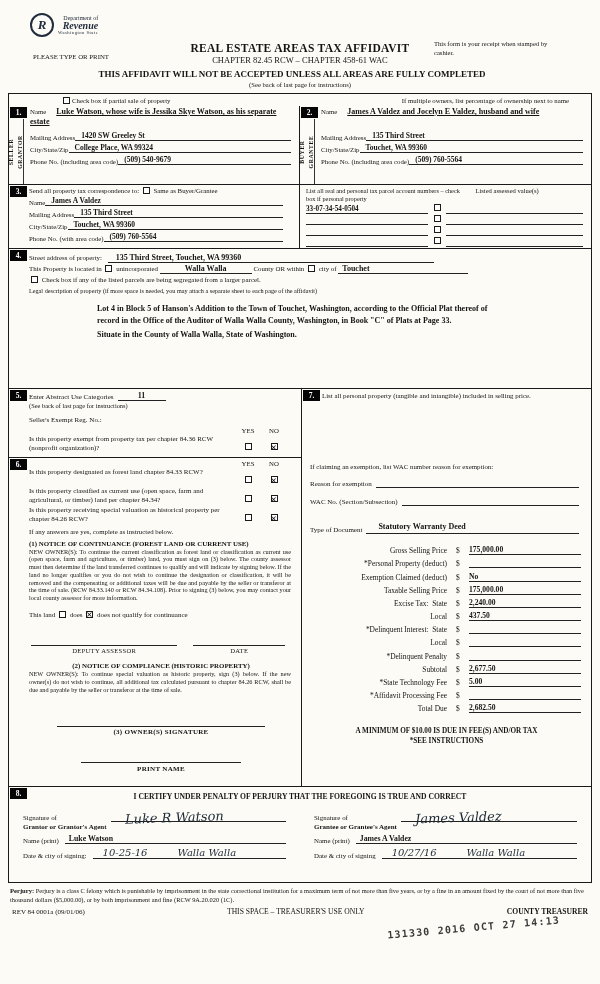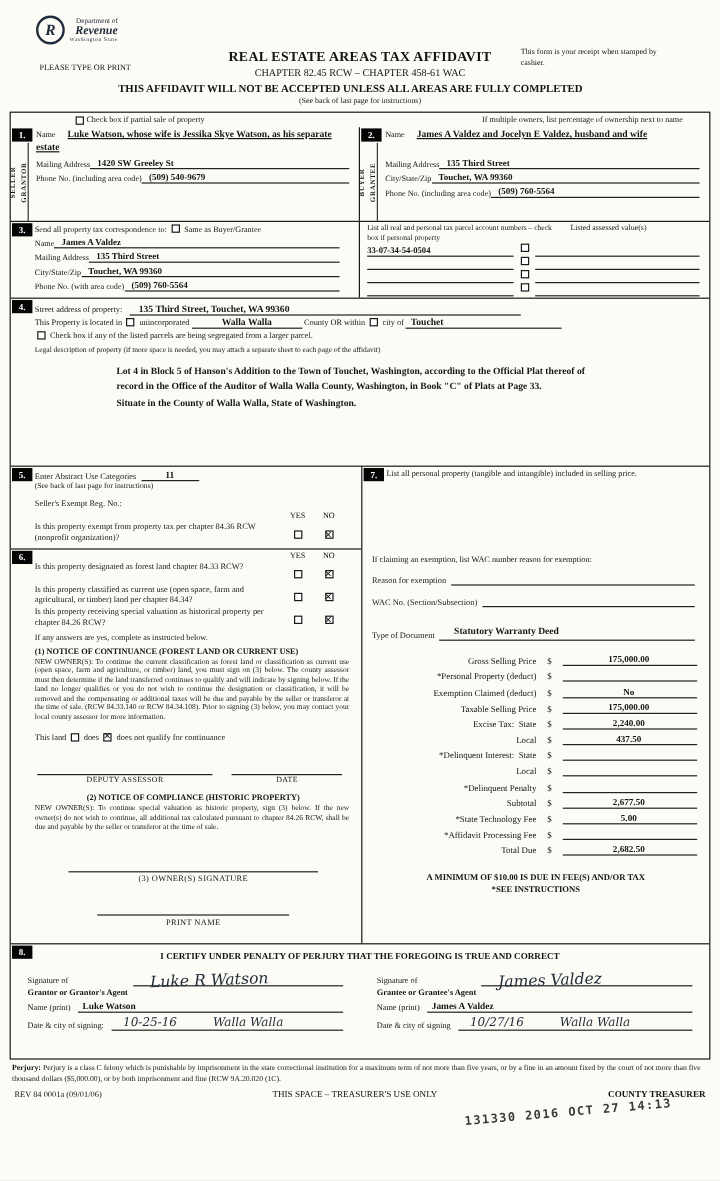--- a/index.html
+++ b/index.html
@@ -88,38 +88,38 @@
   .if-yes { font-size:6.8px; margin-top:3px; }
   .notice-title { font-size:6.9px; font-weight:bold; margin-top:5px; }
   .notice-body { font-size:6.25px; line-height:1.24; text-align:justify; margin-top:1px; padding-right:2px; }
   .thisland { font-size:7px; margin-top:9px; }
   .assessor-row { display:flex; gap:16px; margin:19px 8px 0 2px; }
   .ac1 { flex:1.6; } .ac2 { flex:1; }
   .sline { border-bottom:.9px solid #222; height:8px; }
   .slabel { text-align:center; font-size:6.6px; margin-top:1.5px; letter-spacing:.3px; }
   .notice2-title { text-align:center; font-weight:bold; font-size:6.9px; margin-top:8px; }
   .center-sig { margin:25px 28px 0 28px; }
-  .center-sig .slabel, .print-sig .slabel { font-weight:normal; font-size:7px; }
+  .center-sig .slabel, .print-sig .slabel { font-weight:bold; font-size:7px; }
   .print-sig { margin:19px 52px 0 52px; }
 
   
   .sec7-head { margin:3px 14px 0 20px; font-size:6.9px; line-height:1.3; }
   .spacer7 { height:62px; }
   .claim-line { font-size:6.9px; margin:0 10px 0 8px; }
   .inline-row { display:flex; align-items:flex-end; margin:9px 12px 0 8px; }
   .inline-row .lbl { font-size:7px; white-space:nowrap; }
   .inline-row .fillu { flex:1; border-bottom:.9px solid #222; margin-left:4px; min-height:9px; }
   .doc-val { font-weight:bold; font-size:8px; padding-left:12px; }
   .hand { font-family:"DejaVu Serif",serif; font-style:italic; color:#1e2936; }
   .date-val { font-size:11px; padding-left:16px; line-height:.9; display:inline-block; }
   .fees { margin-top:8px; }
   .fee-row { display:flex; align-items:flex-end; height:13.2px; margin:0 10px 0 6px; }
   .fee-label { flex:1; text-align:right; font-size:7.4px; padding-right:9px; white-space:pre; }
   .fee-dollar { width:13px; font-size:7.4px; }
-  .fee-value { width:112px; border-bottom:.9px solid #222; text-align:center; font-weight:bold; font-size:7.6px; padding-right:2px; min-height:10px;margin-top:28px; }
+  .fee-value { width:112px; border-bottom:.9px solid #222; text-align:left; font-weight:bold; font-size:7.6px; padding-right:2px; min-height:10px;margin-top:28px; }
   .min-note { text-align:center; font-weight:bold; font-size:7.2px; margin-top:14px; }
   .see-instr { text-align:center; font-weight:bold; font-size:7.2px; margin-top:2px; }
 
   
   .sec8 { position:relative; border-top:1px solid #1a1a1a; height:96px; }
   .certify { text-align:center; font-weight:bold; font-size:7.6px; margin-top:5px; }
   .sig-cols { display:flex; margin-top:6px; }
   .sig-half { width:50%; padding:0 14px 0 14px; }
   .sig-top { display:flex; align-items:flex-end; }
   .sig-labels .l1 { font-size:6.9px; }
@@ -181,20 +181,24 @@
         </div>
         <div class="party-fields">
           <div class="namefield">
             <span class="nlbl">Name</span><span class="nval">Luke Watson, whose wife is Jessika Skye Watson, as his separate estate</span>
           </div>
           <div class="frow">
             <span class="lbl">Mailing Address</span>
             <span class="val">1420 SW Greeley St</span>
           </div>
           <div class="frow">
+            <span class="lbl">City/State/Zip</span>
+            <span class="val">College Place, WA 99324</span>
+          </div>
+          <div class="frow">
             <span class="lbl">Phone No. (including area code)</span>
             <span class="val">(509) 540-9679</span>
           </div>
         </div>
       </div>
 
       <div class="party buyer">
         <div class="numbox">2.</div>
         <div class="rolebox">
           <div class="rot">

